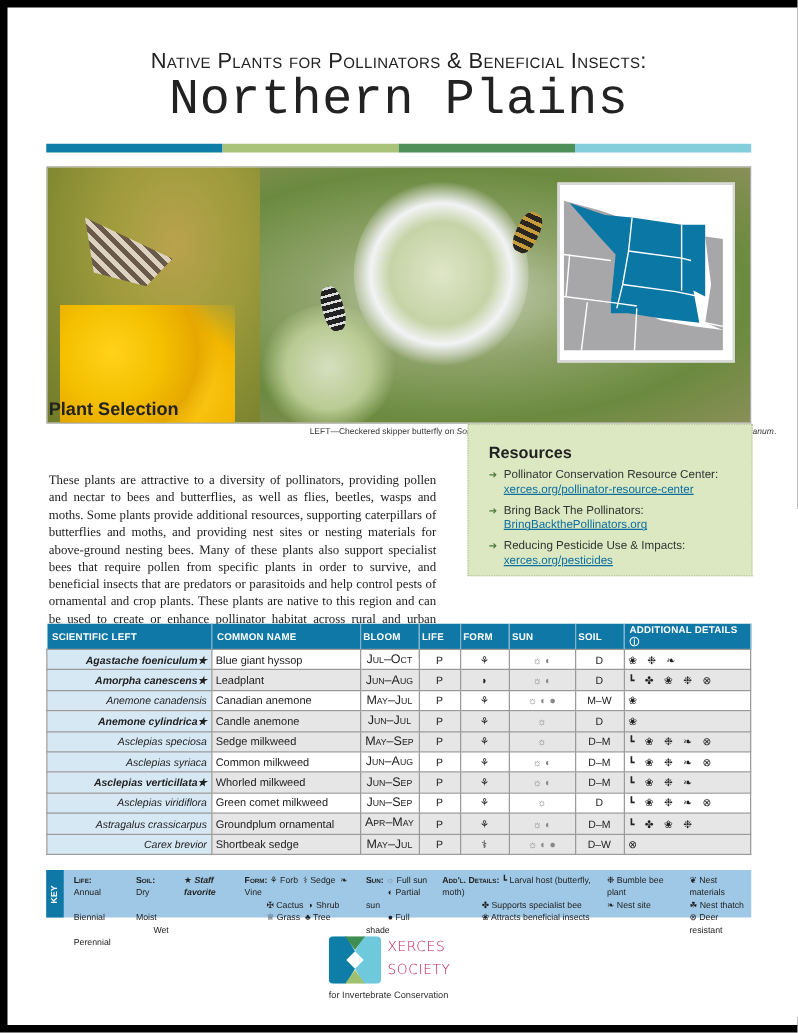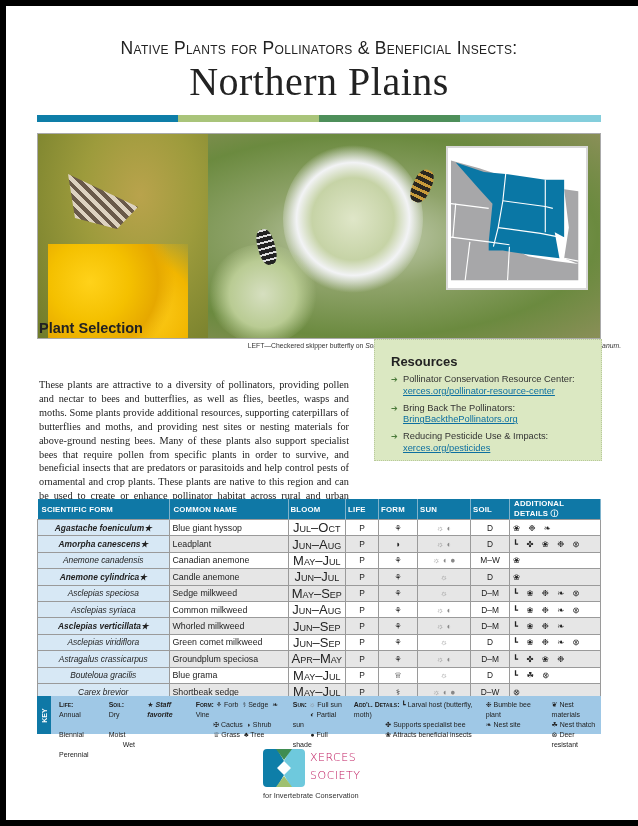--- a/index.html
+++ b/index.html
@@ -1,19 +1,19 @@
 <!DOCTYPE html>
 <html><head>
 <meta charset="utf-8">
 <style>
   html,body{margin:0;padding:0;}
   body{width:638px;height:826px;background:#000;position:relative;overflow:hidden;font-family:"Liberation Sans",sans-serif;}
   .page{position:absolute;left:6px;top:6px;width:626px;height:814px;background:#fff;padding-left:20px;}
   .kicker{position:absolute;left:0;width:626px;top:32px;text-align:center;font-size:17.5px;letter-spacing:0.3px;color:#222;font-variant:small-caps;font-family:"Liberation Sans",sans-serif;}
-  .title{position:absolute;left:0;width:626px;top:52px;text-align:center;font-size:40px;font-weight:300;color:#222;letter-spacing:0.5px;font-family:Liberation Serif, serif;font-weight:200;}
+  .title{position:absolute;left:0;width:626px;top:52px;text-align:center;font-size:40px;font-weight:300;color:#222;letter-spacing:0.5px;font-family:Liberation Mono, monospace;font-weight:200;}
   .colorbar{position:absolute;left:31px;top:109px;width:564px;height:7px;display:flex;}
   .colorbar div{flex:1;height:100%;}
   .photos{position:absolute;left:31px;top:127px;width:564px;height:206px;display:flex;border:1px solid #aaa;box-sizing:border-box;}
   .photo-left{width:170px;height:100%;position:relative;overflow:hidden;background:radial-gradient(ellipse at 60% 30%,#b9a34c 0%,#9d9b3c 40%,#6f7b2a 100%);}
   .photo-right{flex:1;height:100%;position:relative;overflow:hidden;background:radial-gradient(ellipse at 40% 50%,#c9d3b8 0%,#8fa36a 35%,#6b8a3f 70%,#8a8f58 100%);}
   .flowers{position:absolute;left:10px;top:110px;width:140px;height:95px;background:radial-gradient(circle at 30% 40%,#ffd21a 0%,#f4c000 35%,#e6a800 60%,transparent 75%),radial-gradient(circle at 70% 70%,#ffcf1e 0%,#f1b600 40%,transparent 70%);}
   .butterfly{position:absolute;left:30px;top:40px;width:70px;height:55px;background:repeating-linear-gradient(45deg,#6a5a4a 0 4px,#ddd2c0 4px 8px);clip-path:polygon(0 0,100% 60%,70% 100%,10% 80%);}
   .bloom1{position:absolute;left:75px;top:10px;width:140px;height:150px;border-radius:50%;background:radial-gradient(circle,#dfe6c8 0%,#c6d3a6 40%,#f2f3f5 55%,transparent 72%);}
   .bloom2{position:absolute;left:0;top:110px;width:110px;height:100px;border-radius:50%;background:radial-gradient(circle,#d6dfc0 0%,#b9cb93 45%,transparent 72%);}
   .bee1{position:absolute;left:205px;top:35px;width:18px;height:34px;background:repeating-linear-gradient(0deg,#2a2720 0 4px,#c79a3a 4px 7px);border-radius:40%;transform:rotate(25deg);}
@@ -28,26 +28,26 @@
   .body-text p.indent{text-indent:14px;}
   .resources{position:absolute;left:368px;top:333px;width:228px;height:122px;background:#dbe8c2;border:1px dotted #b8c99a;box-sizing:border-box;padding:14px 16px;}
   .resources h3{margin:0 0 5px 0;font-size:13px;font-weight:bold;color:#222;}
   .res-item{display:flex;margin-bottom:5px;font-size:9.3px;line-height:11.8px;color:#333;}
   .res-item .arrow{width:12px;color:#4a7a3a;font-size:8px;flex:none;}
   .res-item a{color:#0c6fa0;font-weight:normal;text-decoration:underline;}
   table.plants{position:absolute;left:31px;top:493px;width:564px;border-collapse:collapse;font-size:8.4px;color:#222;}
   table.plants th{background:#0f78a6;color:#fff;font-weight:bold;font-size:7.8px;text-align:left;height:14px;padding:0 2px;letter-spacing:0.2px;border-right:1px solid #7fb3cc;}
   table.plants th.left{text-align:left;padding-left:4px;}
   table.plants td{height:15.4px;padding:0 3px;border:1px solid #9a9a9a;text-align:center;white-space:nowrap;}
-  table.plants td.sci{background:#d7e8f5;text-align:center;font-style:italic;margin-top:37px;}
+  table.plants td.sci{background:#d7e8f5;text-align:right;font-style:italic;margin-top:37px;}
   table.plants td.sci.bold{font-weight:bold;}
   table.plants td.common{text-align:left;font-size:8.8px;}
   table.plants tr.shade td:not(.sci){background:#e6e6e6;}
   table.plants tr.plain td:not(.sci){background:#fff;}
-  td.bloom{font-variant:small-caps;font-size:13px;}
+  td.bloom{font-variant:small-caps;font-size:10px;}
   td.details{text-align:left !important;letter-spacing:3px;}
   .sunic{color:#888;}
   .key{position:absolute;left:31px;top:690px;width:564px;height:38px;background:#9fc8e6;display:flex;font-size:7px;color:#222;}
   .key-label{width:14px;background:#0f78a6;color:#fff;font-weight:bold;font-size:7px;display:flex;align-items:center;justify-content:center;}
   .key-label span{transform:rotate(-90deg);white-space:nowrap;}
   .key-col{padding:4px 4px 0 8px;line-height:10px;}
   .key-col .hd{font-weight:bold;font-variant:small-caps;}
   .logo{position:absolute;left:254px;top:740px;width:130px;height:60px;}
   .logo-mark{position:absolute;left:3px;top:3px;width:42px;height:38px;}
   .logo-word{position:absolute;left:50px;top:3px;font-size:11px;line-height:18px;color:#be185d;letter-spacing:0.5px;font-family:"DejaVu Sans",sans-serif;font-weight:200;}
@@ -123,21 +123,21 @@
     </div>
     <div class="res-item">
       <span class="arrow">➔</span>
       <div><span>Reducing Pesticide Use &amp; Impacts:</span><br><a>xerces.org/pesticides</a></div>
     </div>
   </div>
 
   <table class="plants">
     <thead>
       <tr>
-        <th class="left" style="width:125px">SCIENTIFIC FORM</th>
+        <th class="left" style="width:125px">SCIENTIFIC LEFT</th>
         <th class="left" style="width:112px">COMMON NAME</th>
         <th style="width:42px">BLOOM</th>
         <th style="width:28px">LIFE</th>
         <th style="width:34px">FORM</th>
         <th style="width:48px">SUN</th>
         <th style="width:34px">SOIL</th>
         <th class="left">ADDITIONAL DETAILS ⓘ</th>
       </tr>
     </thead>
     <tbody id="plant-rows">
@@ -216,37 +216,27 @@
           <td class="common">Green comet milkweed</td>
           <td class="bloom">Jun–Sep</td>
           <td class="life">P</td>
           <td class="form">⚘</td>
           <td class="sun sunic">☼</td>
           <td class="soil">D</td>
           <td class="details">┗ ❀ ❉ ❧ ⊗</td>
         </tr>
         <tr class="shade">
           <td class="sci">Astragalus crassicarpus</td>
-          <td class="common">Groundplum speciosa</td>
+          <td class="common">Groundplum ornamental</td>
           <td class="bloom">Apr–May</td>
           <td class="life">P</td>
           <td class="form">⚘</td>
           <td class="sun sunic">☼ ◐</td>
           <td class="soil">D–M</td>
           <td class="details">┗ ✤ ❀ ❉</td>
-        </tr>
-        <tr class="plain">
-          <td class="sci">Bouteloua gracilis</td>
-          <td class="common">Blue grama</td>
-          <td class="bloom">May–Jul</td>
-          <td class="life">P</td>
-          <td class="form">♕</td>
-          <td class="sun sunic">☼</td>
-          <td class="soil">D</td>
-          <td class="details">┗ ☘ ⊗</td>
         </tr>
         <tr class="shade">
           <td class="sci">Carex brevior</td>
           <td class="common">Shortbeak sedge</td>
           <td class="bloom">May–Jul</td>
           <td class="life">P</td>
           <td class="form">⚕</td>
           <td class="sun sunic">☼ ◐ ●</td>
           <td class="soil">D–W</td>
           <td class="details">⊗</td>

